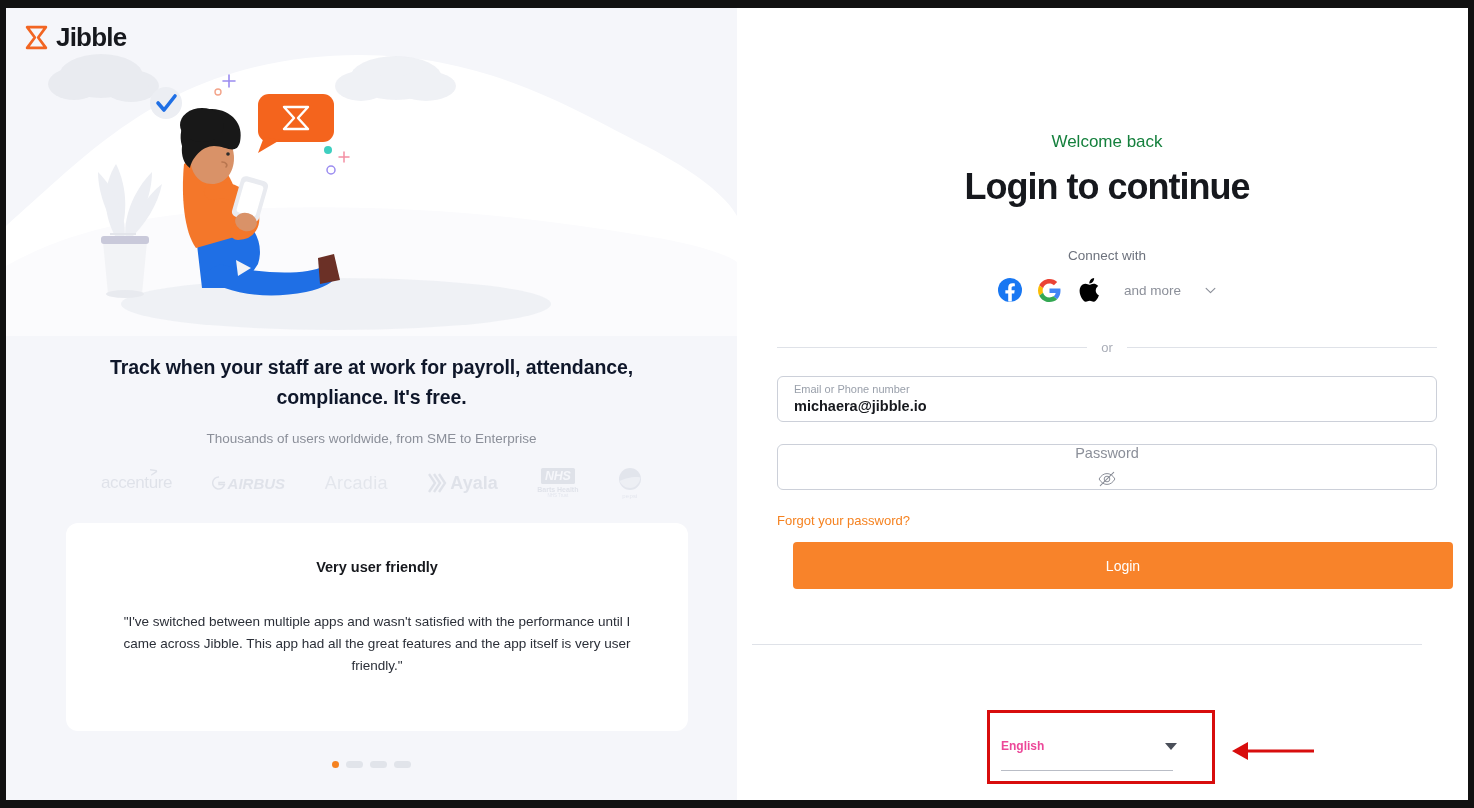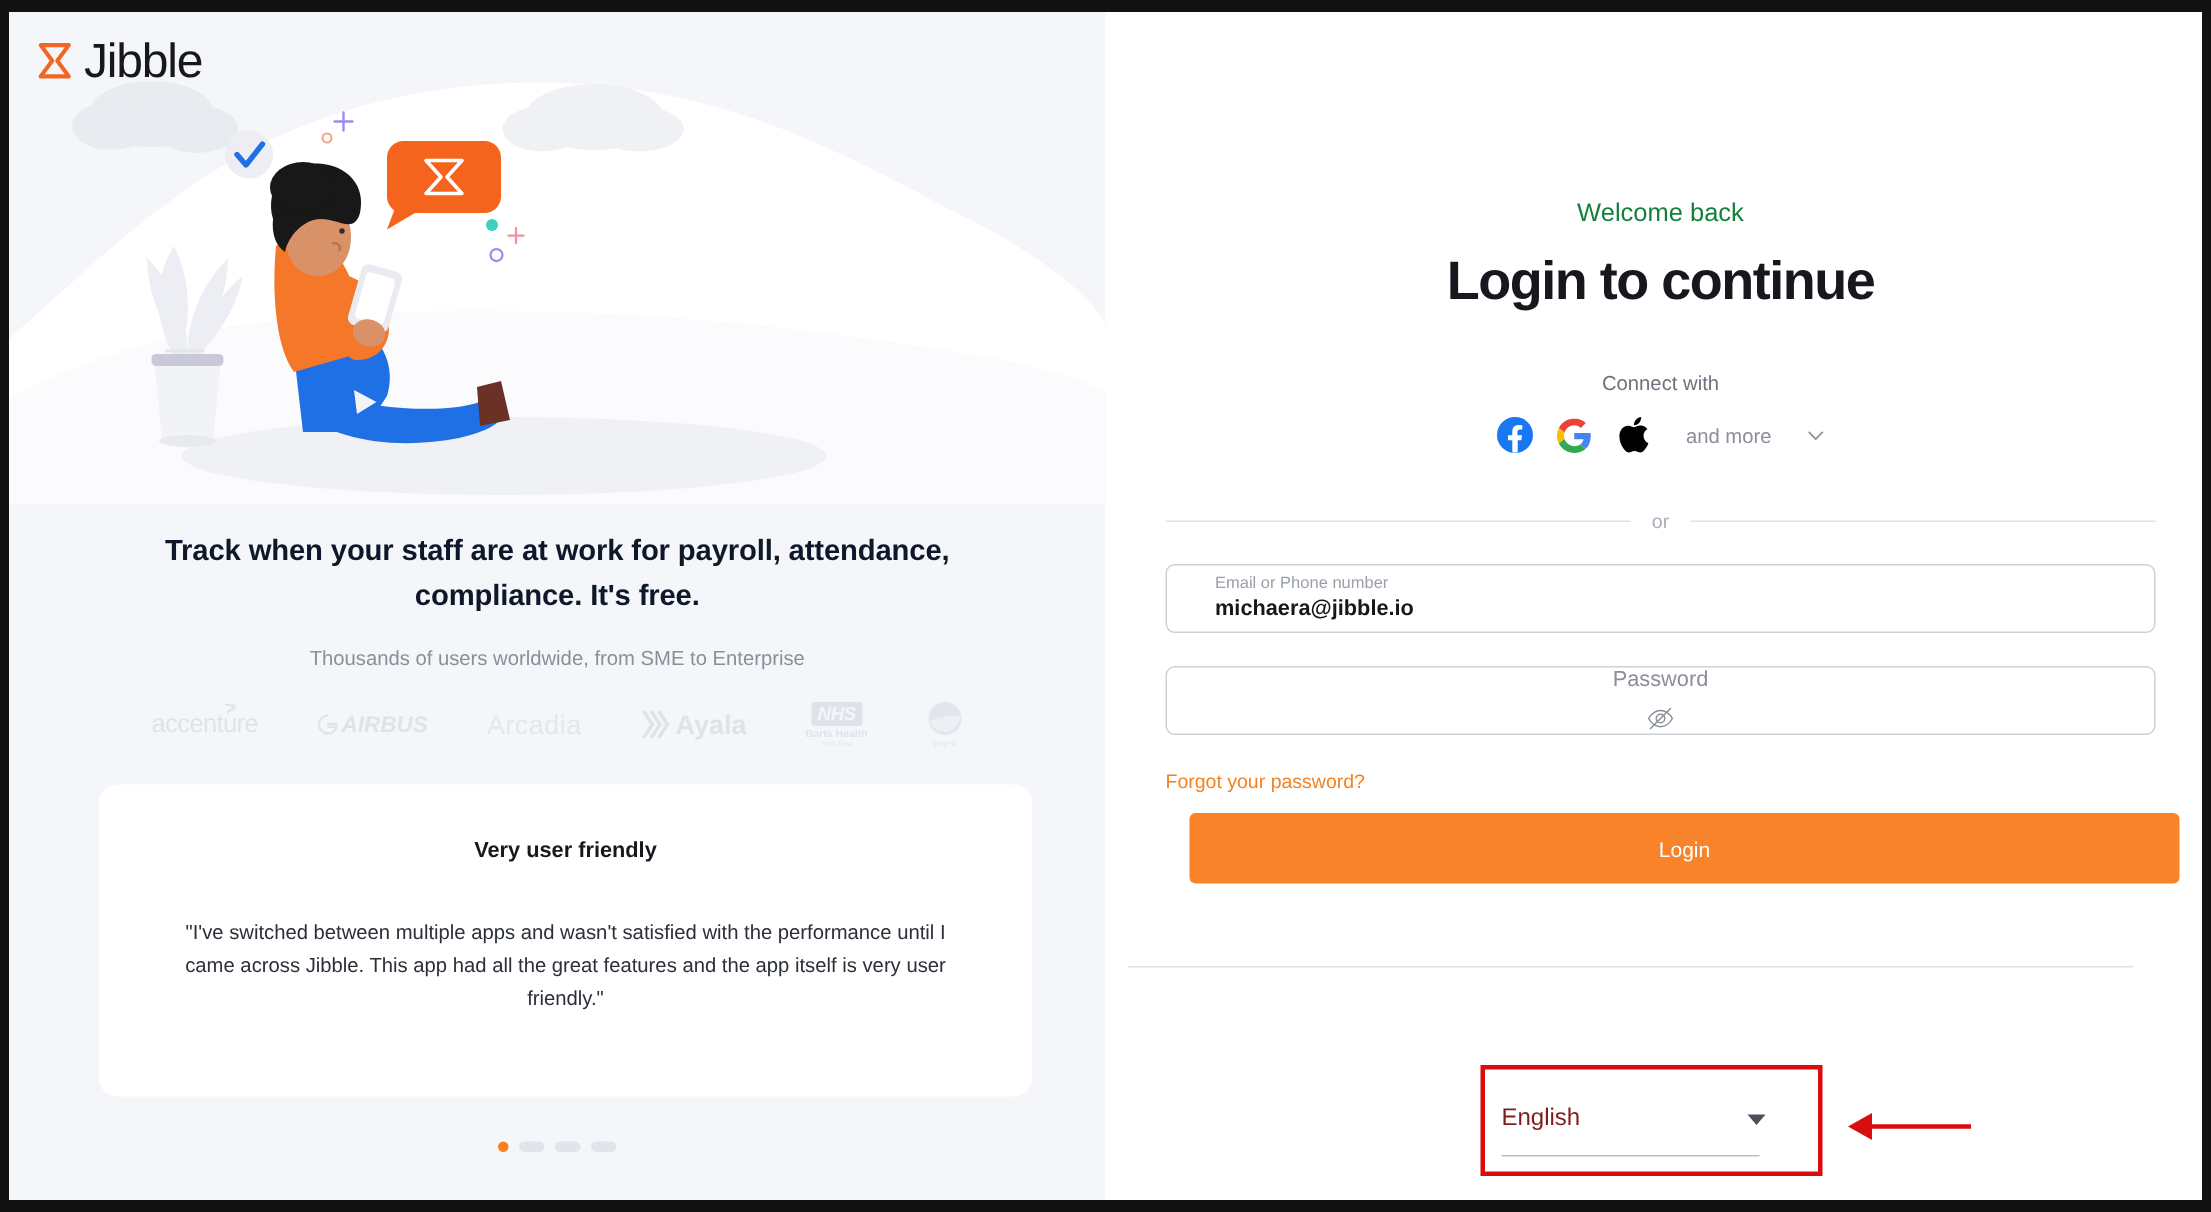--- a/index.html
+++ b/index.html
@@ -32,22 +32,22 @@
   .logo-row {
     position: absolute;
     left: 18px; top: 16px;
     display: flex;
     align-items: center;
     gap: 7px;
     z-index: 5;
   }
   .logo-mark { width: 25px; height: 25px; display: block; }
   .logo-text {
-    font-size: 32px;
-    font-weight: normal;
+    font-size: 26px;
+    font-weight: bold;
     color: #16181d;
     letter-spacing: -0.8px;
     line-height: 1;
   }
 
   .hero-illo {
     position: absolute;
     left: 0; top: 28px;
     width: 731px; height: 300px;
   }
@@ -196,21 +196,21 @@
   .or-row {
     position: absolute; left: 0; top: 332px; width: 660px;
     display: flex; align-items: center; gap: 14px;
   }
   .or-line { flex: 1; height: 1px; background: #dfe2e8; }
   .or-text { font-size: 13px; color: #a9adb7; }
 
   .field {
     position: absolute; left: 0; width: 660px; height: 46px;
     border: 1px solid #ccd0d9; border-radius: 6px;
-    background: #ffffff; padding: 0 32px;
+    background: #ffffff; padding: 0 16px;
     display: flex; flex-direction: column; justify-content: center;
   }
   .field-email { top: 368px; }
   .field-pass  { top: 436px; flex-direction: column; align-items: center; justify-content: space-between; }
   .field-label {
     font-size: 11px; color: #9aa0ab; line-height: 1.2; margin-bottom: 2px;
   }
   .field-value {
     font-size: 14.5px; font-weight: bold; color: #16181d; line-height: 1.2;
   }
@@ -246,21 +246,21 @@
   .lang-select {
     position: absolute; left: 208px; top: 714px;
     width: 204px; height: 58px;
     display: flex; flex-direction: column; justify-content: center;
     cursor: pointer;
   }
   .lang-inner {
     display: flex; align-items: center; justify-content: space-between;
     padding: 0 12px 0 16px; height: 30px;
   }
-  .lang-value { font-size: 16px; font-weight: normal; color: #7f1d1d; }
+  .lang-value { font-size: 12px; font-weight: bold; color: #ec4899; }
   .lang-caret {
     width: 0; height: 0;
     border-left: 6px solid transparent;
     border-right: 6px solid transparent;
     border-top: 7px solid #4a4f59;
   }
   .lang-underline {
     margin: 9px 16px 0 16px; height: 1px; background: #b9bdc6;
   }
 

